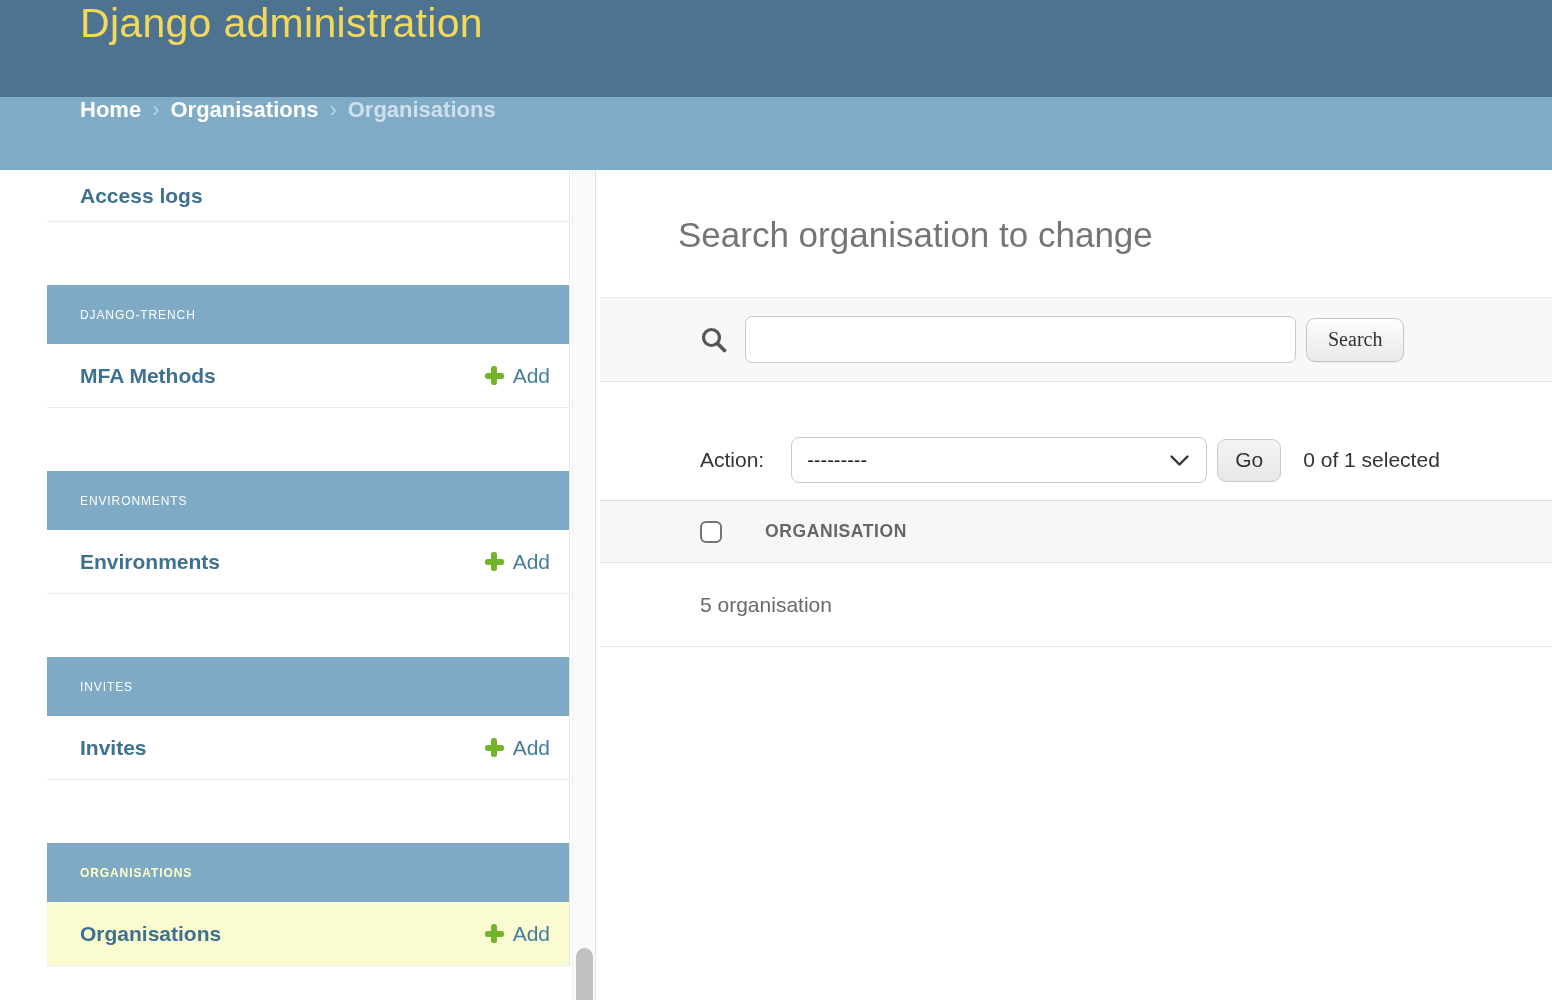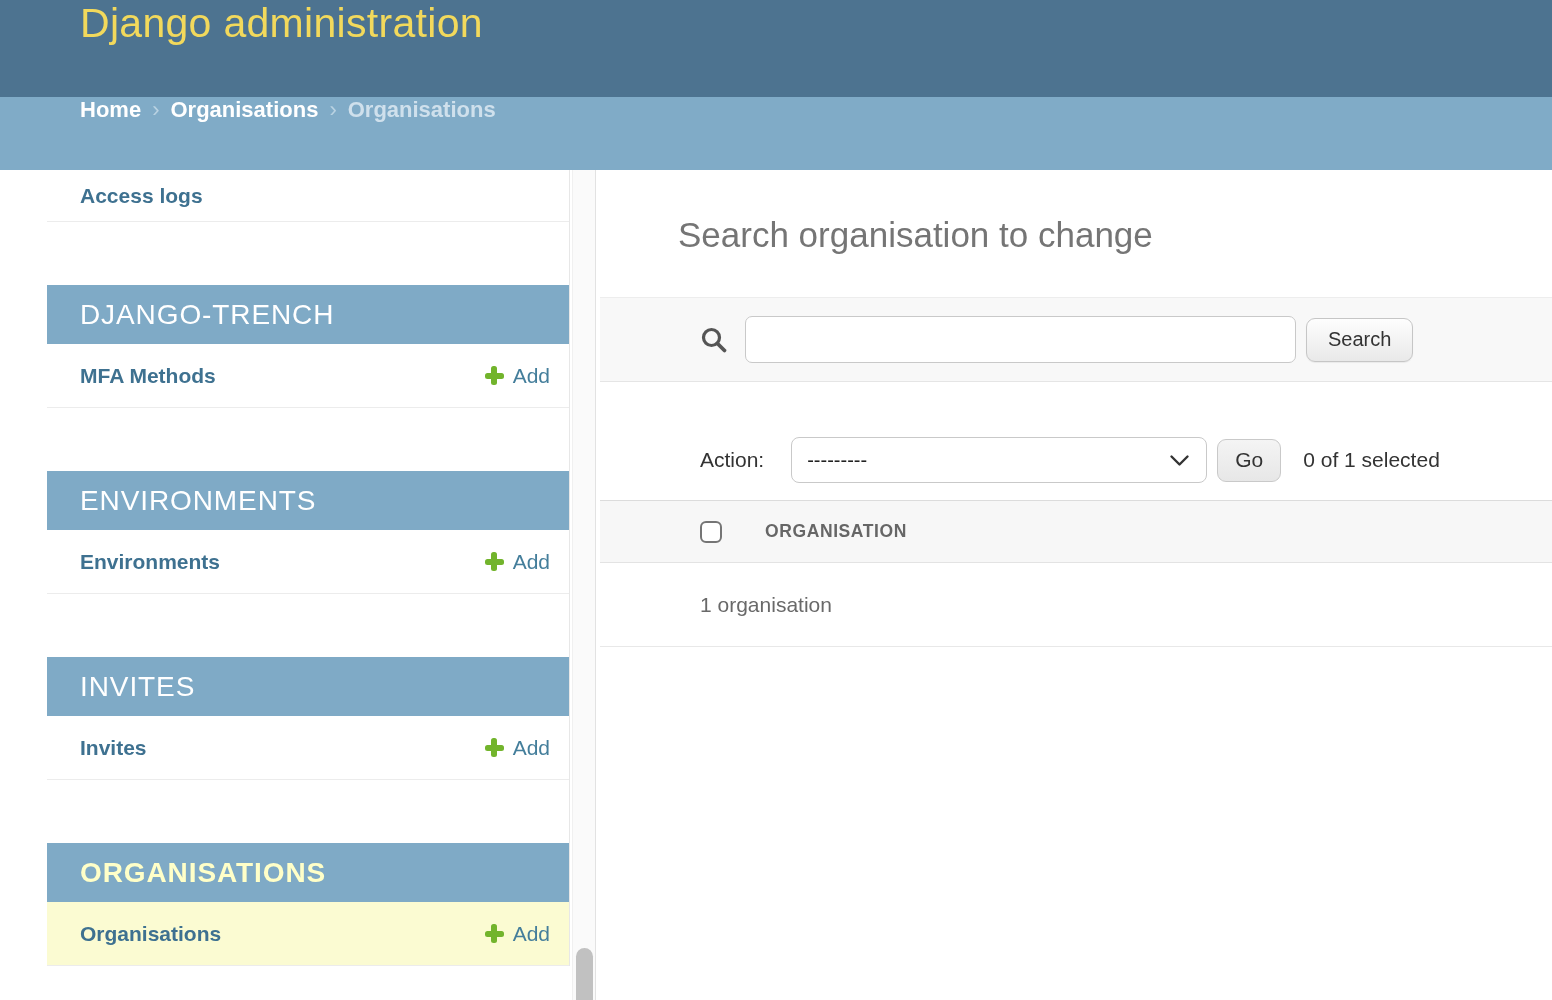--- a/index.html
+++ b/index.html
@@ -19,21 +19,21 @@
   .crumb-sep { color:#b9d2e2; font-weight:400; }
   .crumb-current { color:#cfe0ec; }
 
   
   .layout { display:flex; height:983px; position:relative; }
 
   
   .sidebar { width:600px; flex:none; position:relative; }
   .modules { margin-left:47px; width:523px; border-right:1px solid #e7e7e7; box-sizing:border-box; }
   .gap { height:63px; background:#fff; }
-  .caption { height:59px; background:#7faac6; color:#fff; font-size:28px; font-weight:500;
+  .caption { height:59px; background:#7faac6; color:#fff; font-size:12px; font-weight:500;
     letter-spacing:.9px; display:flex; align-items:center; padding-left:33px; box-sizing:border-box; }
   .caption.active-caption { color:#ffffc8; font-weight:700; }
   .srow { height:64px; display:flex; align-items:center; justify-content:space-between;
     padding:0 19px 0 33px; border-bottom:1px solid #ececec; box-sizing:border-box; background:#fff; }
   .srow.orphan { height:52px; }
   .srow.active { background:#fbfbd2; }
   .slink { color:#3e7190; font-weight:700; font-size:21px; text-decoration:none; }
   .addlink { display:flex; align-items:center; gap:9px; color:#447e9b; font-size:21px;
     text-decoration:none; font-weight:400; }
   .plus { position:relative; width:19px; height:19px; display:inline-block; }
@@ -50,21 +50,21 @@
   .main { flex:1; min-width:0; background:#fff; }
   .page-title { font-size:35px; font-weight:400; color:#757575; margin:44px 0 0 78px; line-height:1.2; }
 
   .search-strip { margin-top:41px; height:85px; background:#f8f8f8; border-top:1px solid #ededed;
     border-bottom:1px solid #e5e5e5; display:flex; align-items:center; padding-left:100px; box-sizing:border-box; }
   .search-icon { margin-right:17px; flex:none; display:block; }
   .search-input { width:551px; height:47px; border:1px solid #c9c9c9; border-radius:7px; box-sizing:border-box;
     font-size:20px; padding:0 14px; outline:none; background:#fff; font-family:inherit; }
   .search-button { margin-left:10px; height:44px; padding:0 21px; font-size:20px; color:#333;
     background:linear-gradient(#fefefe,#e9e9e9); border:1px solid #c6c6c6; border-radius:9px;
-    box-shadow:0 1px 1px rgba(0,0,0,.06); font-family:Liberation Sans, sans-serif; }
+    box-shadow:0 1px 1px rgba(0,0,0,.06); font-family:Liberation Serif, serif; }
 
   .action-row { margin-top:55px; display:flex; align-items:center; padding-left:100px; height:46px; }
   .action-label { font-size:21px; color:#333; margin-right:27px; }
   .action-select { width:416px; height:46px; border:1px solid #c9c9c9; border-radius:8px; background:#fff;
     display:flex; align-items:center; justify-content:space-between; padding:0 16px 0 15px;
     box-sizing:border-box; font-size:20px; color:#222; cursor:default; }
   .go-button { margin-left:10px; height:43px; padding:0 17px; font-size:21px; color:#333;
     background:linear-gradient(#f4f4f4,#e7e7e7); border:1px solid #c9c9c9; border-radius:9px; font-family:inherit; }
   .selection-status { margin-left:22px; font-size:21px; color:#333; }
 
@@ -176,17 +176,17 @@
       <span class="selection-status">0 of 1 selected</span>
     </div>
 
     <div class="thead-row">
       <div class="checkbox"></div>
       <span class="th-label">ORGANISATION</span>
     </div>
 
 
     <div class="count-row">
-      <span>1 organisation</span>
+      <span>5 organisation</span>
     </div>
 
   </div>
 </div>
 
 </body></html>

